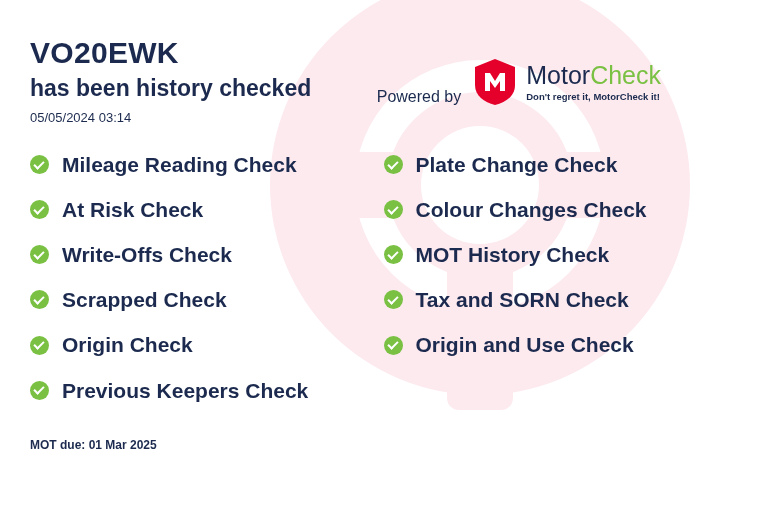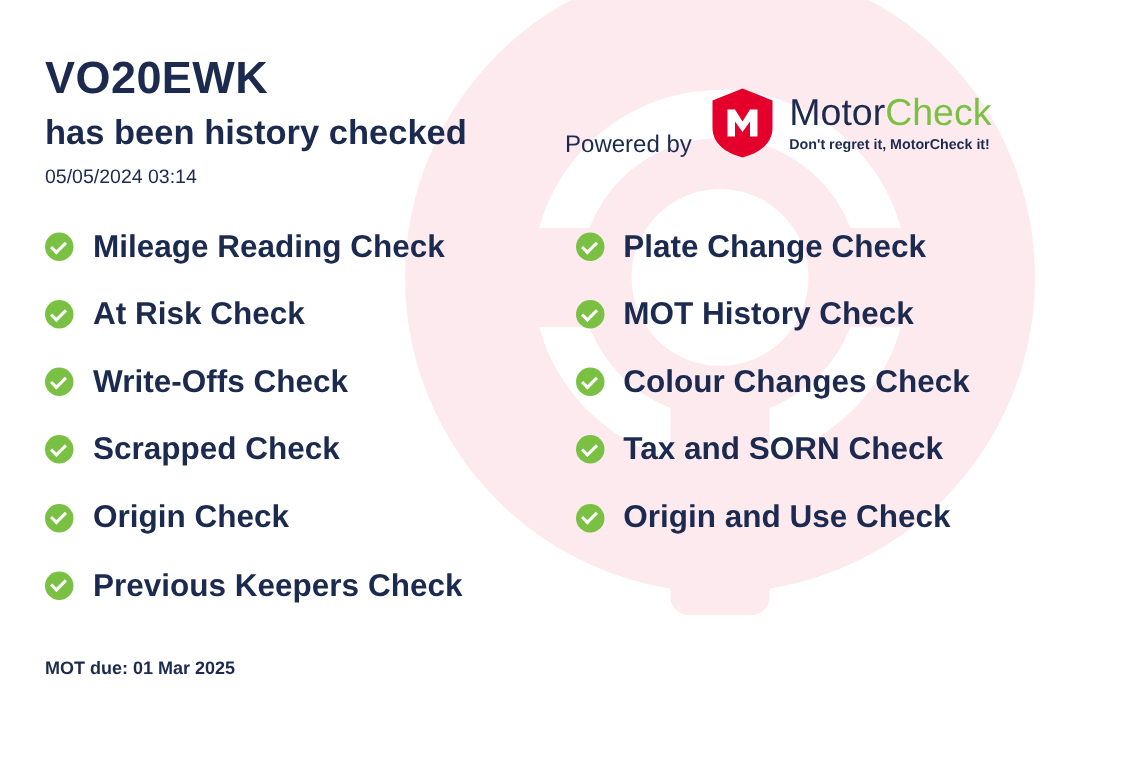--- a/index.html
+++ b/index.html
@@ -285,25 +285,25 @@
       </div>
 
       <div class="col right">
 
         <div class="check-item">
           <span class="tick"></span>
           <span class="check-label">Plate Change Check</span>
         </div>
         <div class="check-item">
           <span class="tick"></span>
+          <span class="check-label">Colour Changes Check</span>
+        </div>
+        <div class="check-item">
+          <span class="tick"></span>
           <span class="check-label">MOT History Check</span>
-        </div>
-        <div class="check-item">
-          <span class="tick"></span>
-          <span class="check-label">Colour Changes Check</span>
         </div>
         <div class="check-item">
           <span class="tick"></span>
           <span class="check-label">Tax and SORN Check</span>
         </div>
         <div class="check-item">
           <span class="tick"></span>
           <span class="check-label">Origin and Use Check</span>
         </div>
 

